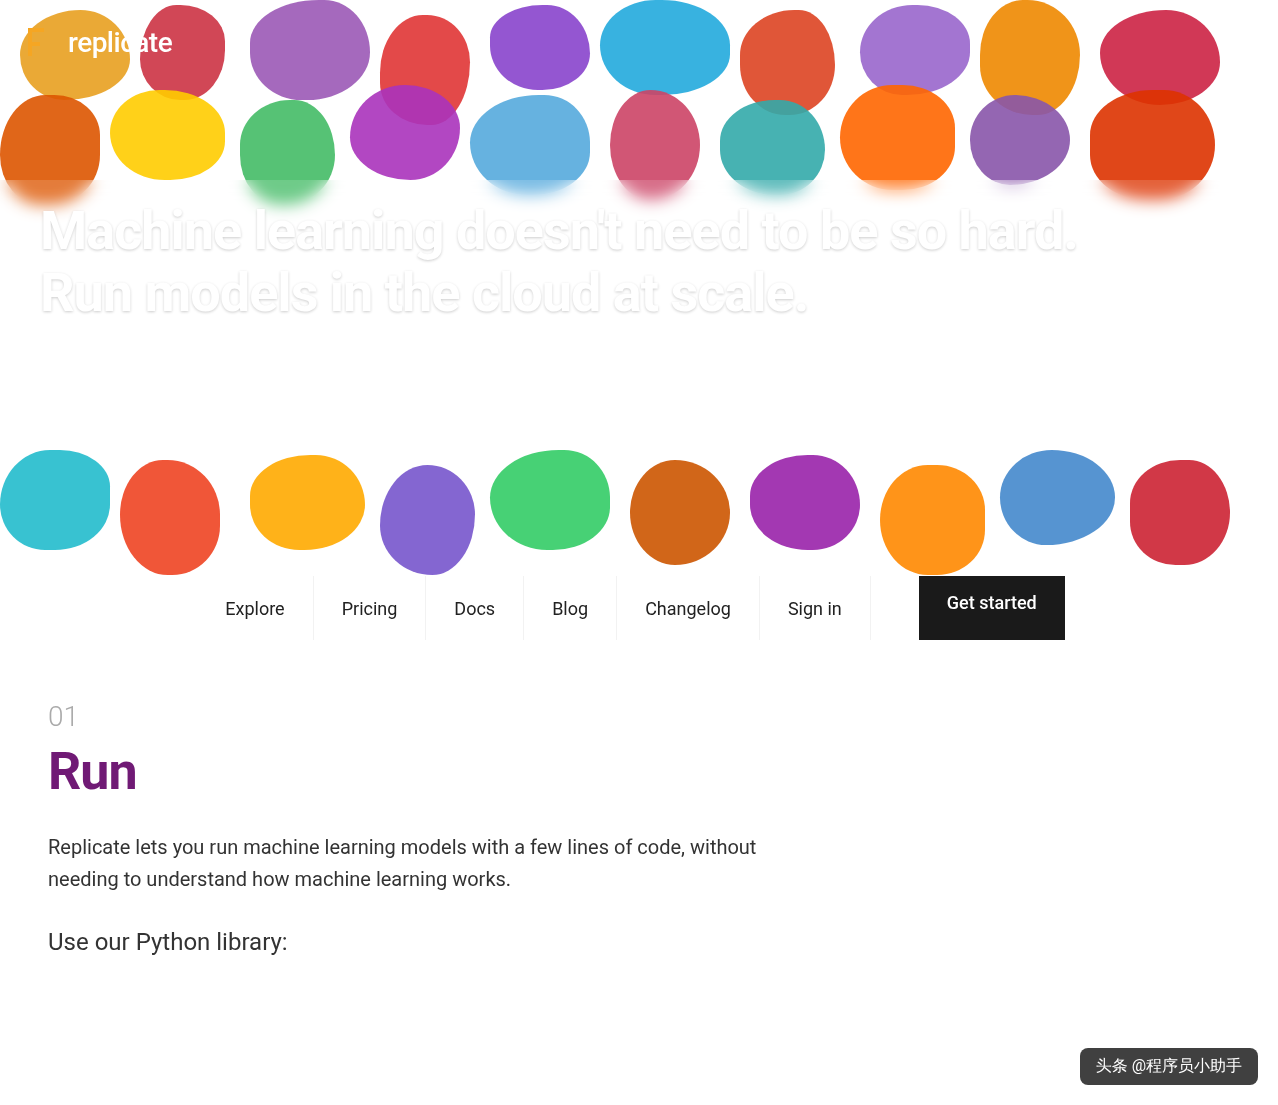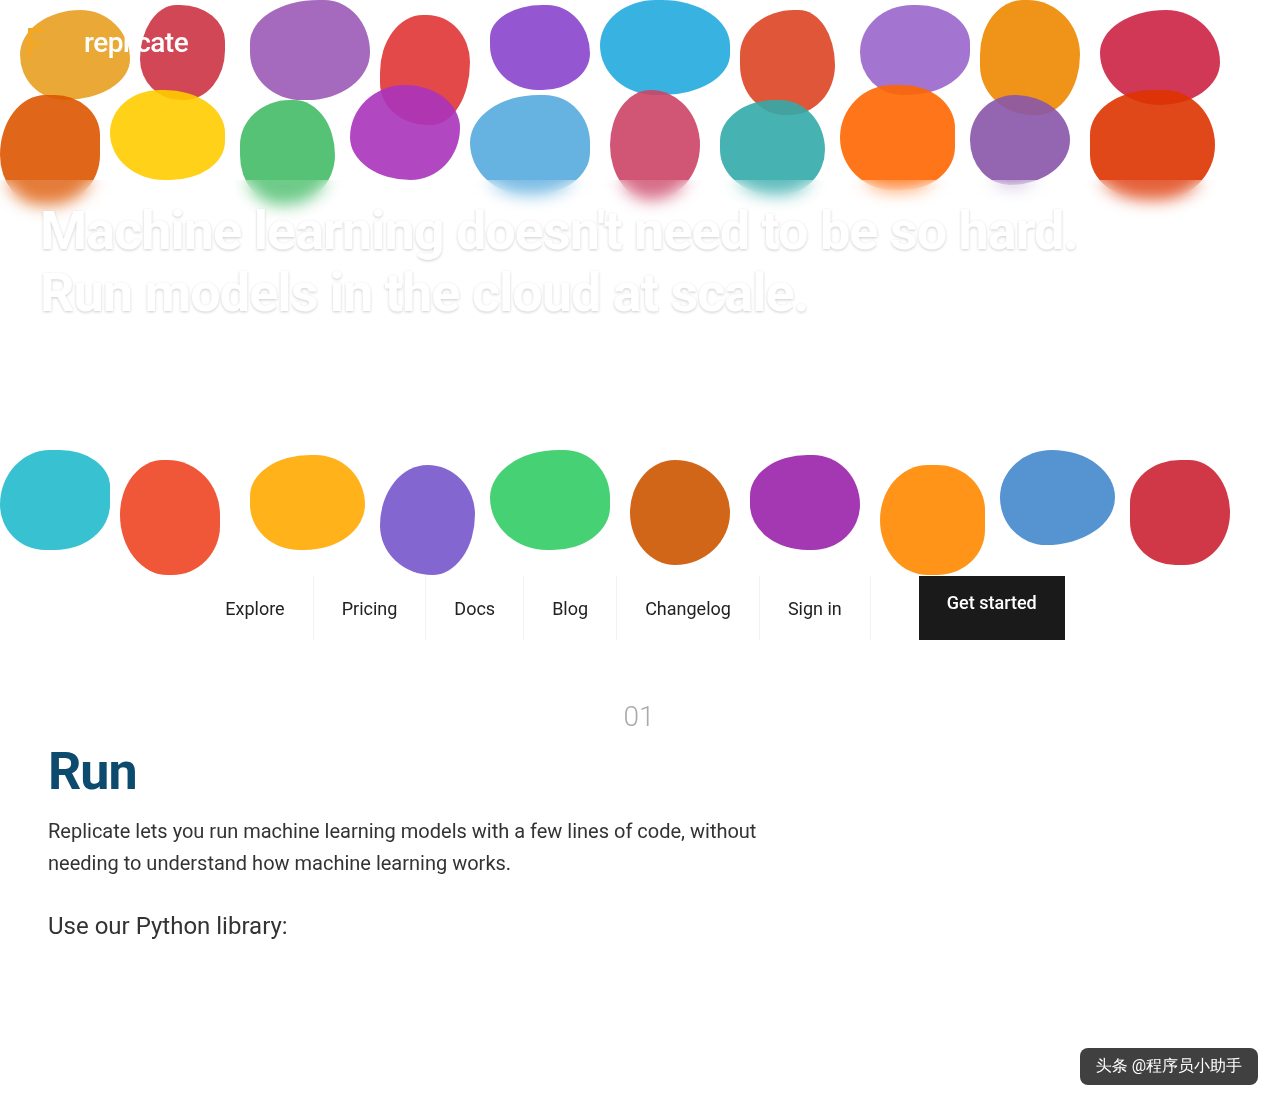--- a/index.html
+++ b/index.html
@@ -47,21 +47,21 @@
       -webkit-backdrop-filter: blur(8px);
     }
 
     
     .logo {
       position: absolute;
       top: 24px;
       left: 24px;
       display: flex;
       align-items: center;
-      gap: 24px;
+      gap: 8px;
       color: #fff;
       z-index: 10;
     }
 
     .logo-icon {
       width: 36px;
       height: 36px;
     }
 
     .logo-text {
@@ -138,28 +138,27 @@
     .main-content {
       padding: 60px 48px 40px 48px;
       background: #fff;
     }
 
     .section-number {
       font-size: 28px;
       color: #aaa;
       font-weight: 300;
       margin-bottom: 8px;
-      text-align: center;
     }
 
     .section-title {
       font-size: 52px;
       font-weight: 700;
-      color: #0c4a6e;
-      margin-bottom: 13px;
+      color: #701a75;
+      margin-bottom: 29px;
       letter-spacing: -1px;
     }
 
     .section-body {
       font-size: 20px;
       color: #333;
       line-height: 1.6;
       max-width: 760px;
       margin-bottom: 28px;
     }

